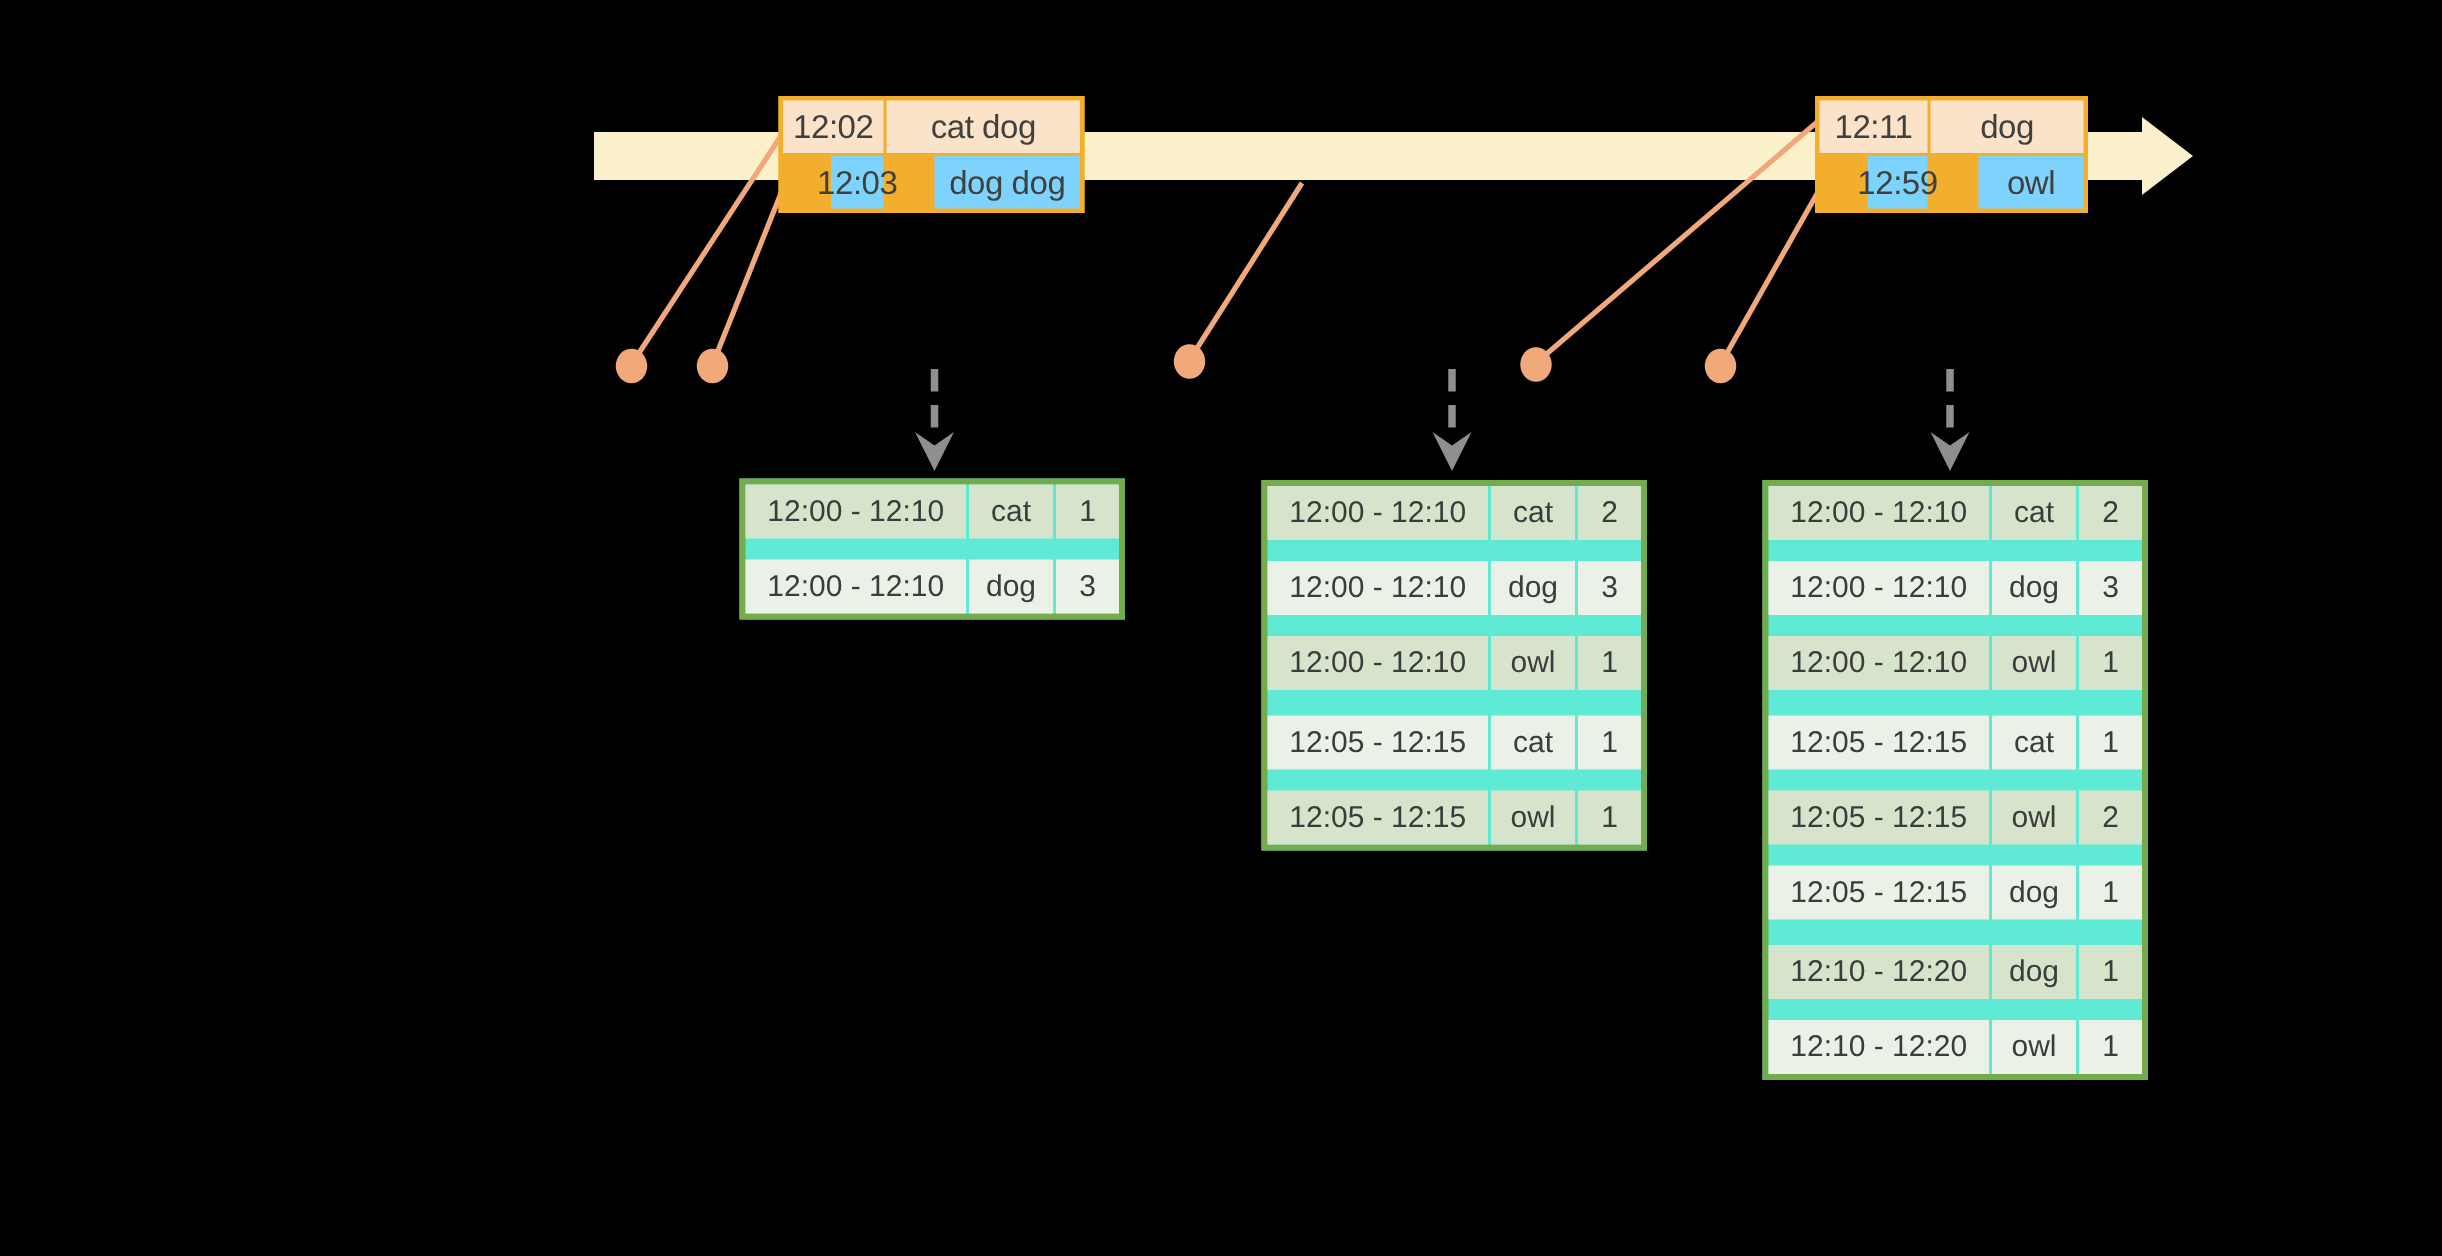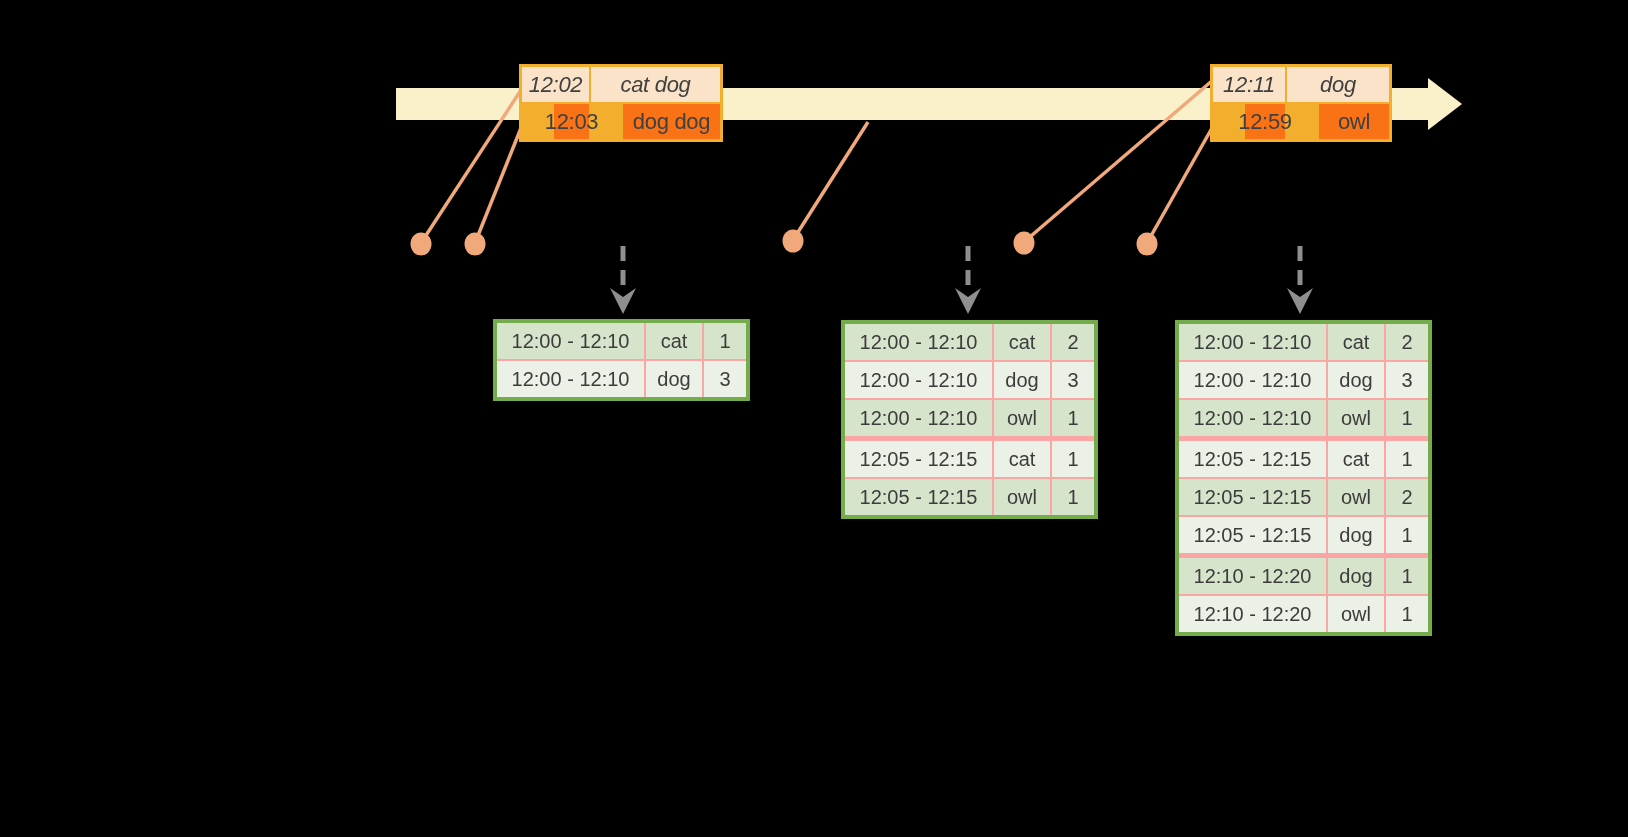--- a/index.html
+++ b/index.html
@@ -14,28 +14,28 @@
     position:absolute; z-index:2; display:grid; gap:2px;
     background:#F3AE2D; border:3px solid #F3AE2D; grid-auto-rows:35px;
   }
   .event-group .cell {
     display:flex; align-items:center; justify-content:center;
     font-size:22px; letter-spacing:-0.3px; color:#404040;
   }
   .eg1 { left:519px; top:64px;  grid-template-columns:67px 129px; }
   .eg2 { left:866px; top:84px;  grid-template-columns:83px 114px; }
   .eg3 { left:1210px; top:64px; grid-template-columns:72px 102px;text-align:right; }
-  .fill-peach  { background:#FAE3C8;font-style:italic; }
-  .fill-cream  { background:#f97316;margin-left:32px; }
+  .fill-peach  { background:#FAE3C8; }
+  .fill-cream  { background:#7dd3fc;margin-left:32px; }
   .fill-single { background:#FBE8D0; }
 
   
   .result-table {
-    position:absolute; z-index:2; display:flex; flex-direction:column; gap:2px;
-    background:#fca5a5; border:4px solid #74AC4C;
+    position:absolute; z-index:2; display:flex; flex-direction:column; gap:14px;
+    background:#5eead4; border:4px solid #74AC4C;
   }
   .result-row { display:grid; grid-template-columns:147px 56px 42px; gap:2px; }
   .result-row.group-break { margin-top:3px; }
   .result-row .cell {
     height:36px; display:flex; align-items:center; justify-content:center;
     font-size:20px; color:#3c3c3c;
   }
   .result-row.dark  .cell { background:#D7E4CC; }
   .result-row.light .cell { background:#EBF1E6; }
   .rt1 { left:493px; top:319px; }

